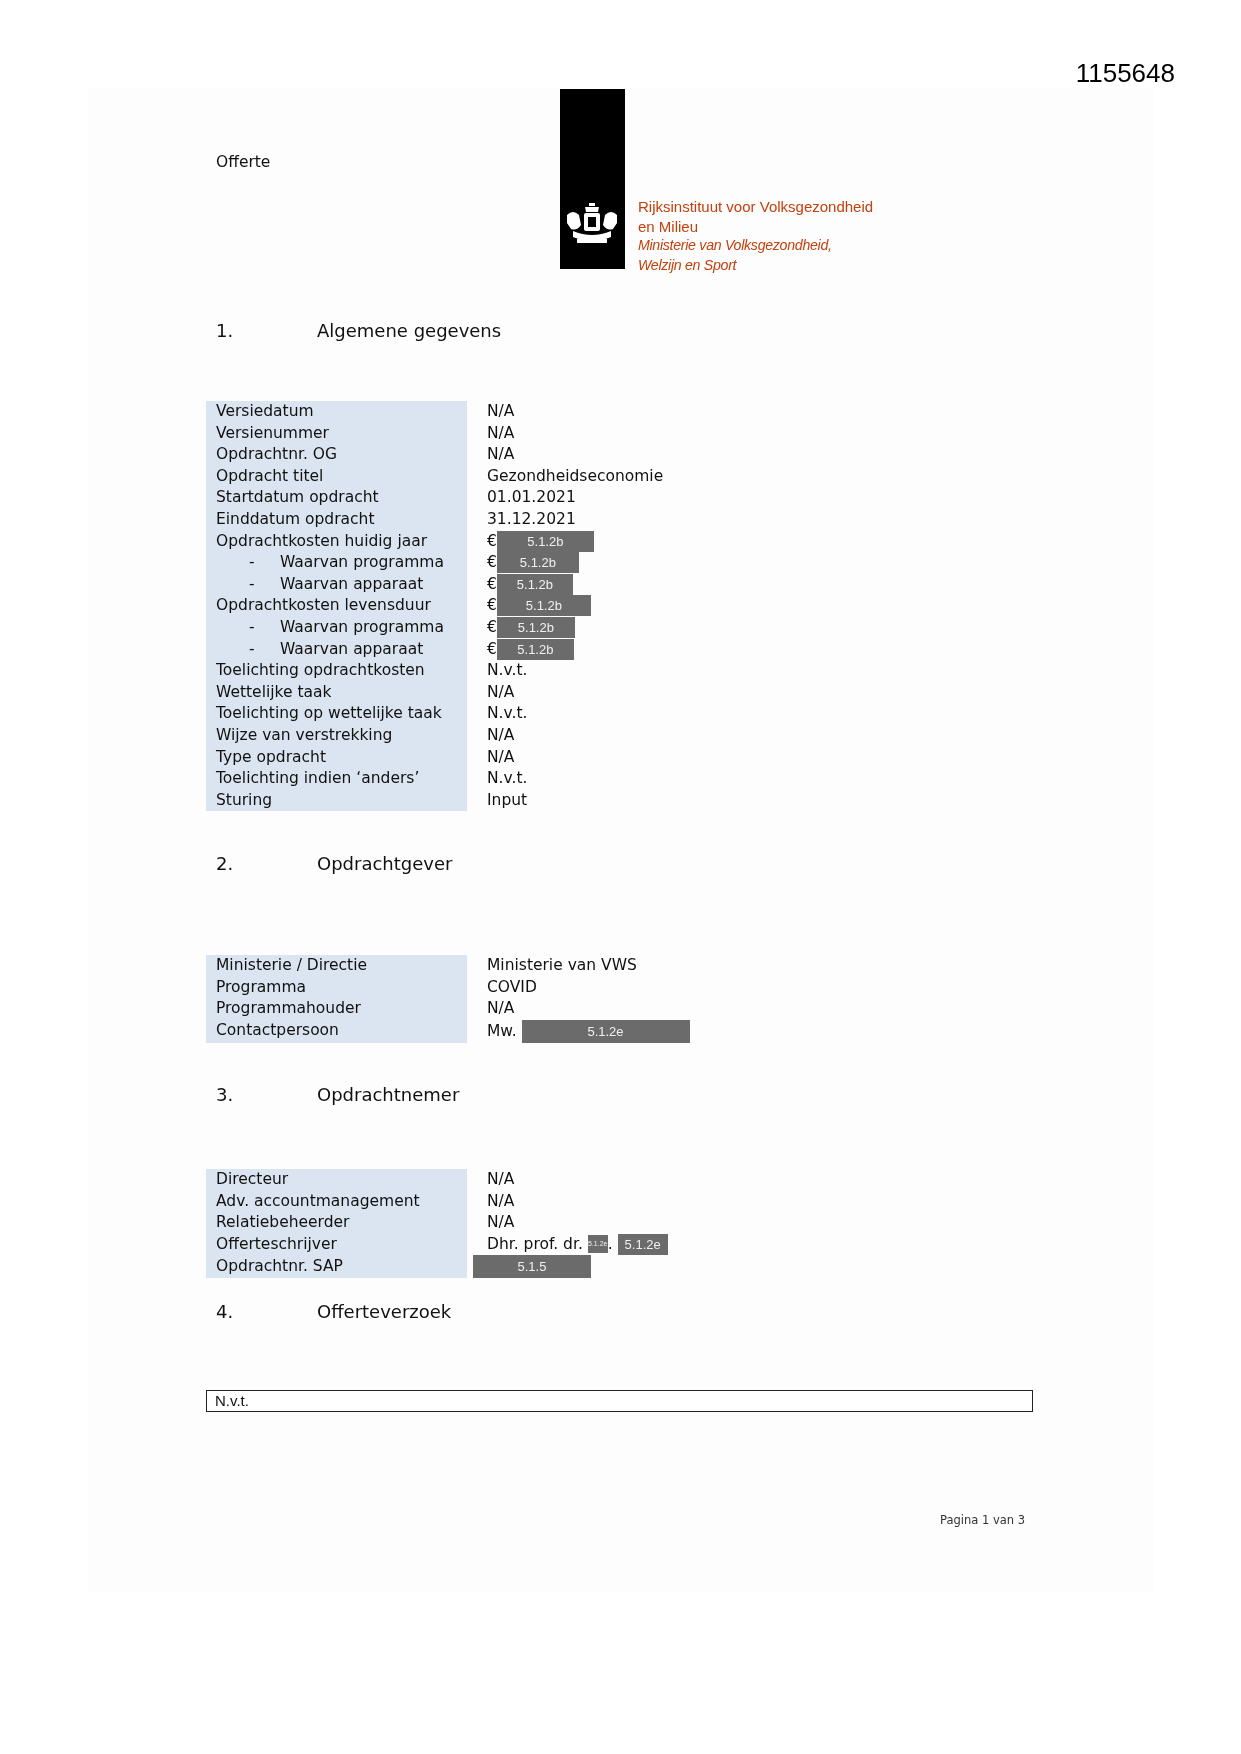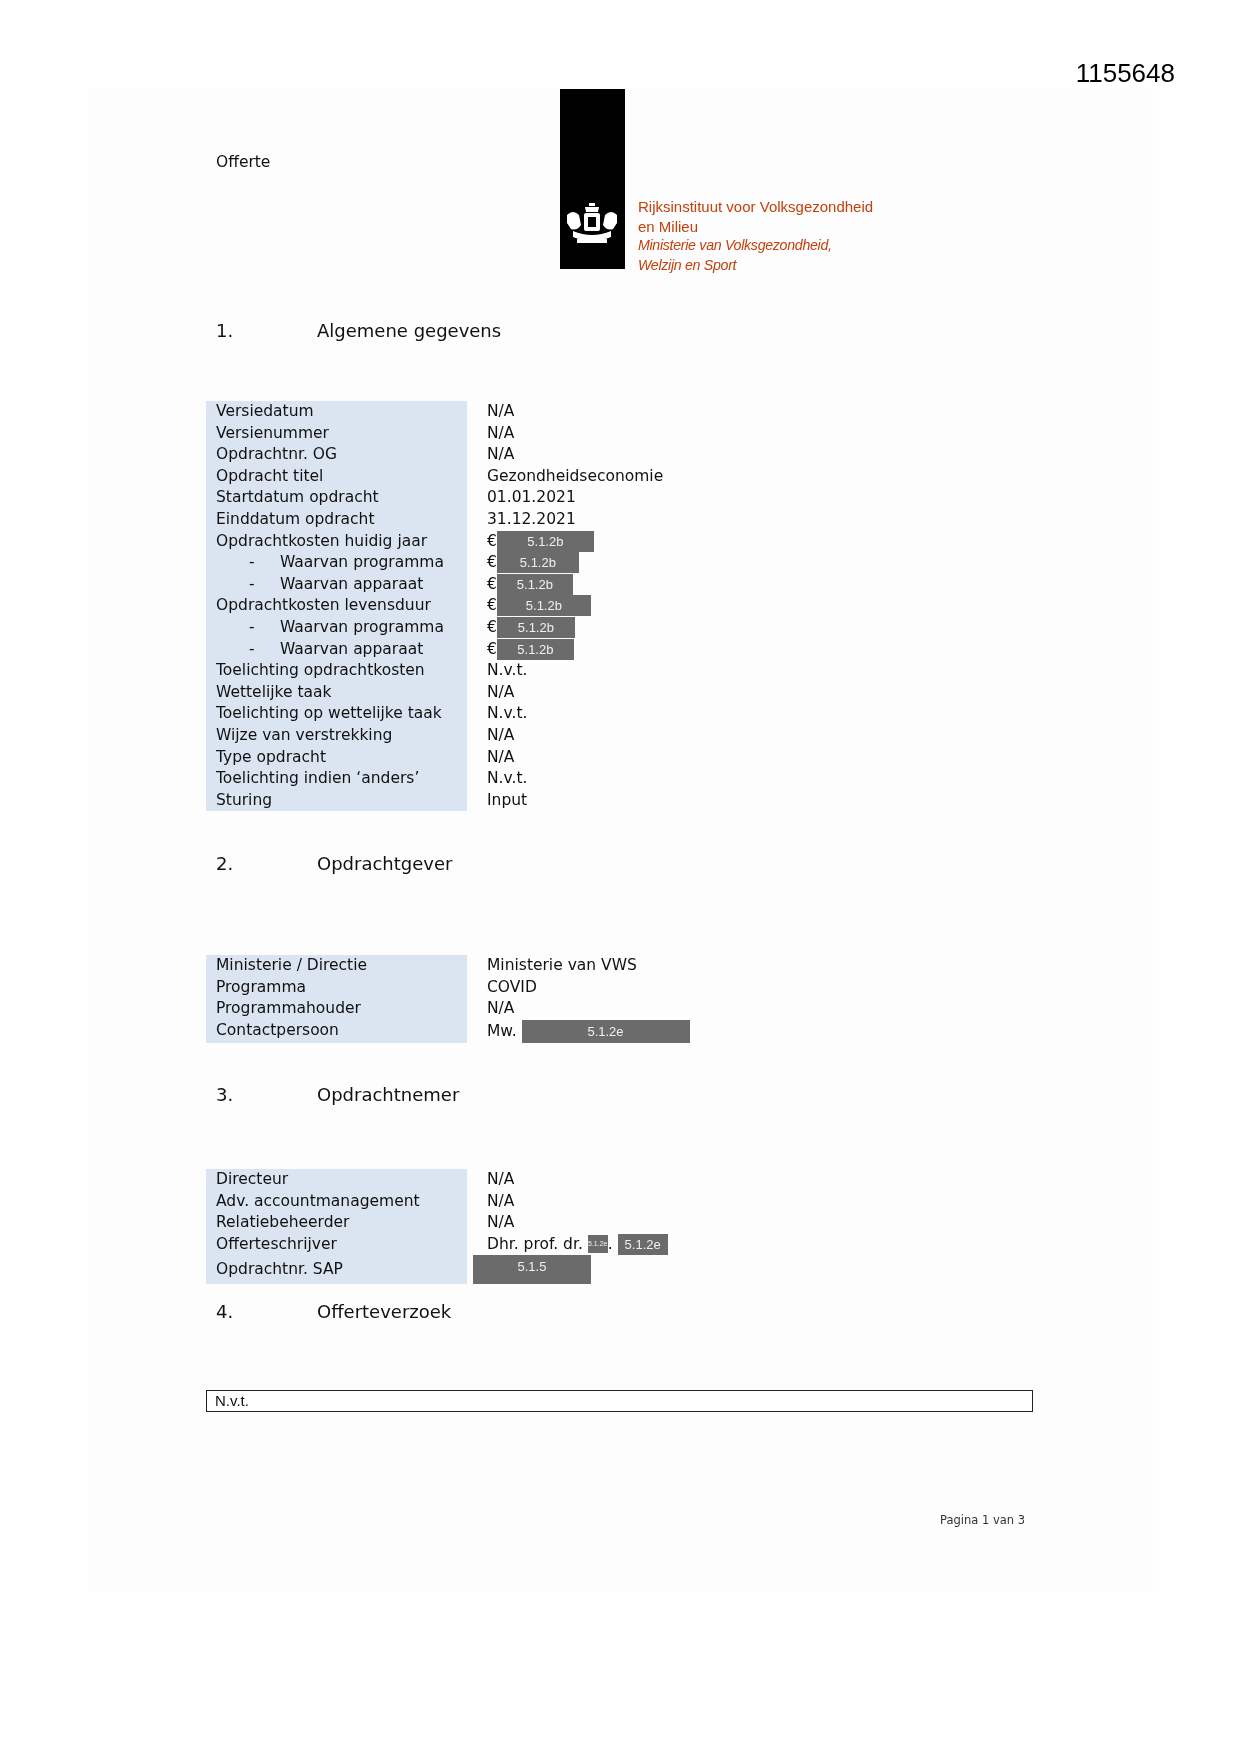--- a/index.html
+++ b/index.html
@@ -216,21 +216,21 @@
   <tr>
         <td class="lab">Relatiebeheerder</td>
         <td class="val">N/A</td>
       </tr>
   <tr>
     <td class="lab">Offerteschrijver</td>
     <td class="val"><span>Dhr. prof. dr.</span> <span class="redact small" style="width:20px;">5.1.2e</span><span>.</span> <span class="redact" style="width:50px;">5.1.2e</span></td>
   </tr>
   <tr>
     <td class="lab">Opdrachtnr. SAP</td>
-    <td class="val" style="padding-left:6px;"><span class="redact" style="width:118px; height:29px; line-height:23px;">5.1.5</span></td>
+    <td class="val" style="padding-left:6px;"><span class="redact" style="width:118px; height:23px; line-height:23px;">5.1.5</span></td>
   </tr>
 </tbody>
   </table>
 
 <div class="sec-head" style="top:1301px;">
   <span class="num">4.</span><span>Offerteverzoek</span>
 </div>
 
 <div class="textbox">N.v.t.</div>
 

